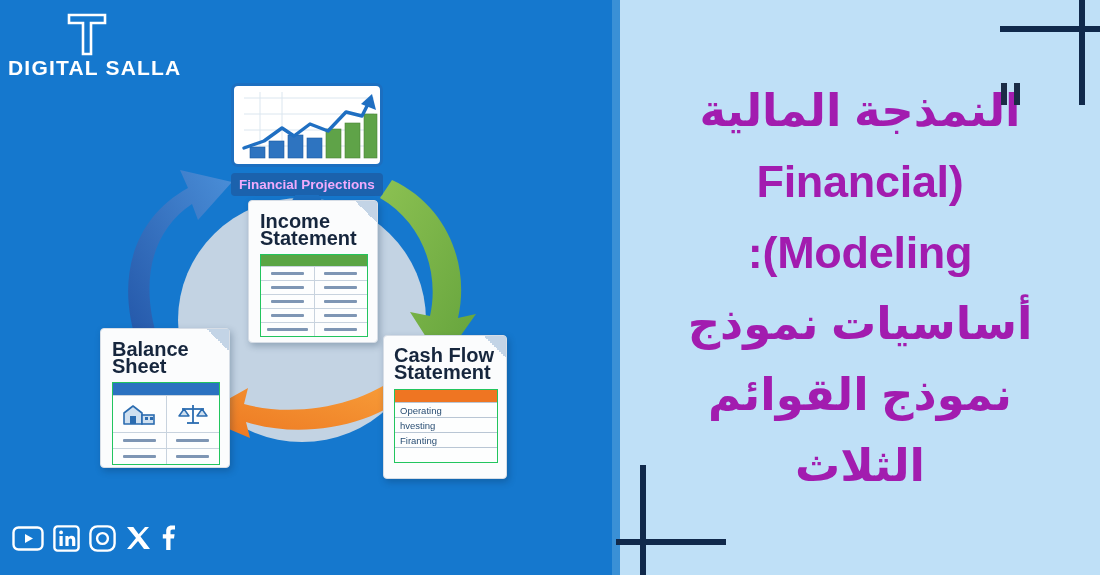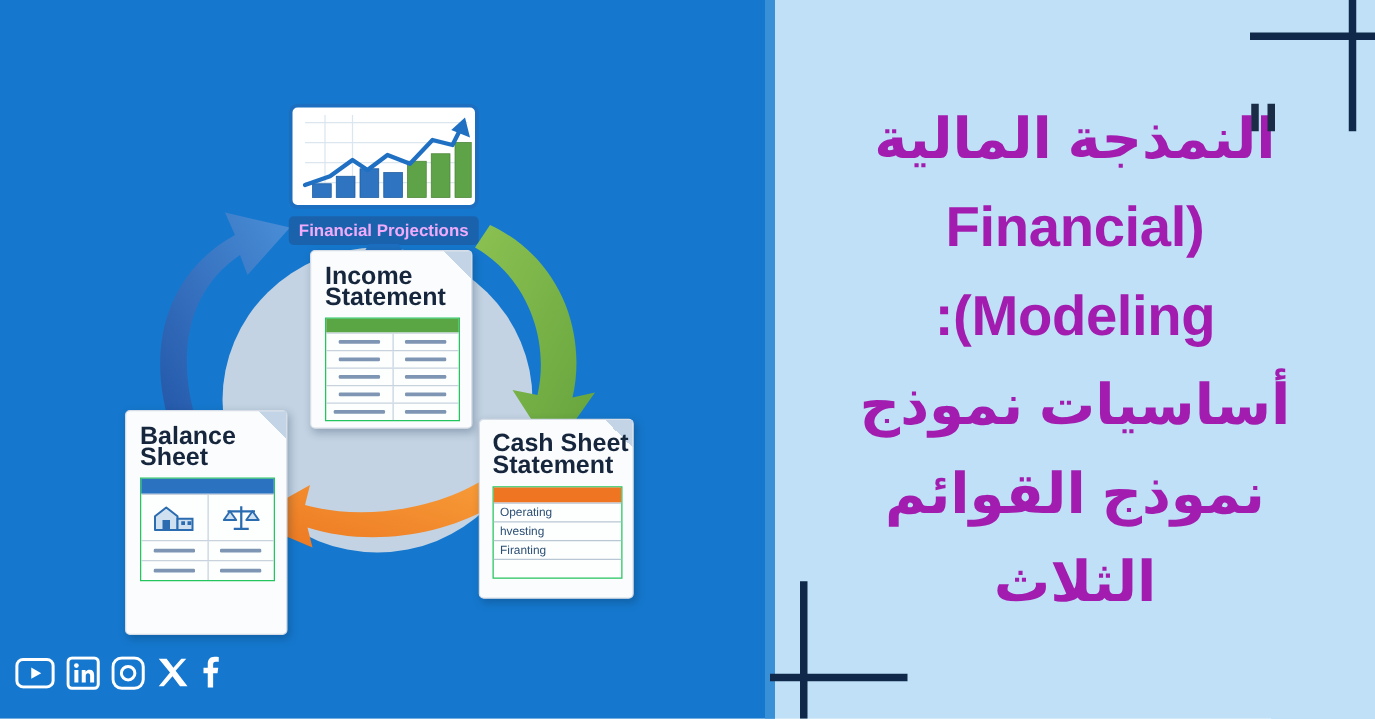--- a/index.html
+++ b/index.html
@@ -214,20 +214,26 @@
 </head>
 <body>
 
 <div id="canvas">
 
   <div class="left-panel"></div>
   <div class="panel-seam"></div>
 
   <div class="right-panel"></div>
 
+  <div class="logo">
+    <svg class="logo-t" viewBox="0 0 48 46">
+      <path d="M6 5 H42 V13 H28 V44 H20 V13 H6 Z" fill="none" stroke="#ffffff" stroke-width="2.6" stroke-linejoin="miter"></path>
+    </svg>
+    <div class="logo-name">DIGITAL SALLA</div>
+  </div>
 
   <div class="diagram">
 
     <svg style="position:absolute;left:0;top:0;" width="460" height="430">
       <ellipse cx="222" cy="250" rx="124" ry="122" fill="#ccd8e4" opacity="0.95"></ellipse>
     </svg>
 
     <svg style="position:absolute;left:0;top:0;" width="460" height="430">
       <defs>
         <linearGradient id="gblue" x1="0" y1="1" x2="1" y2="0">
@@ -355,33 +361,33 @@
             <div class="tcell">
               <span class="tline"></span>
             </div>
           </div>
       </div>
     </div>
 
     <div class="doc" style="left:303px; top:265px; width:124px; height:144px;">
       <div class="doc-fold"></div>
       <div class="doc-title" style="left:10px; top:11px;">
-        <div>Cash Sheet</div>
+        <div>Cash Flow</div>
         <div>Statement</div>
       </div>
       <div class="doc-table" style="left:10px; top:53px; width:104px;">
         <div class="hdr-bar hdr-orange" style="height:12px;"></div>
         <div class="cf-row">Operating</div>
         <div class="cf-row">hvesting</div>
         <div class="cf-row">Firanting</div>
         <div class="cf-row"></div>
       </div>
     </div>
 
-    <div class="doc" style="left:20px; top:258px; width:130px; height:180px;">
+    <div class="doc" style="left:20px; top:258px; width:130px; height:140px;">
       <div class="doc-fold"></div>
       <div class="doc-title" style="left:11px; top:12px;">
         <div>Balance</div>
         <div>Sheet</div>
       </div>
       <div class="doc-table" style="left:11px; top:53px; width:108px;">
         <div class="hdr-bar hdr-blue" style="height:12px;"></div>
         <div class="bs-iconrow">
           <div class="bs-iconcell">
             <svg width="34" height="24" viewBox="0 0 34 24">

